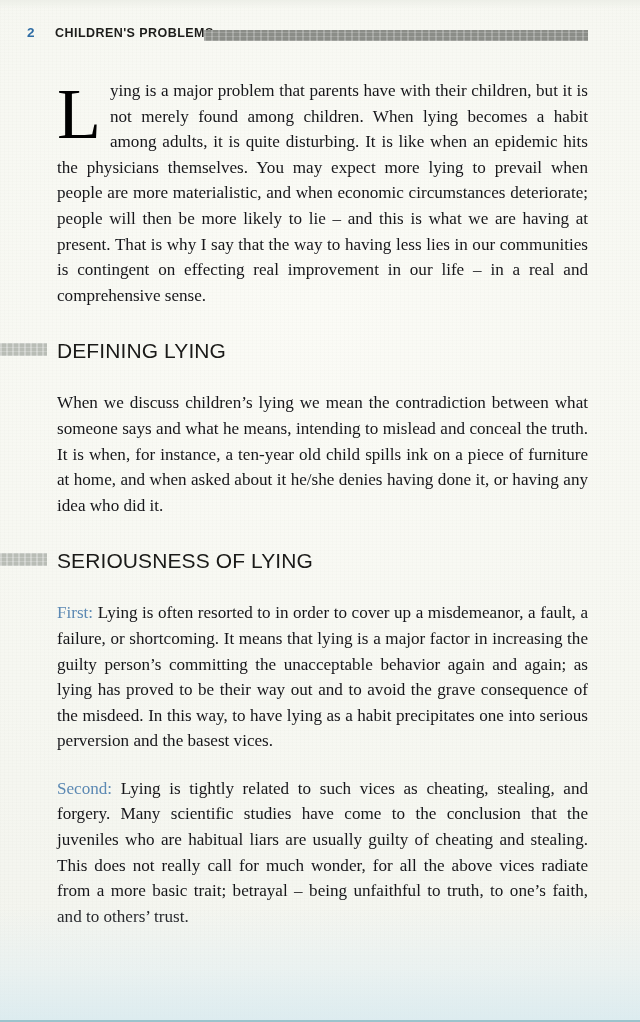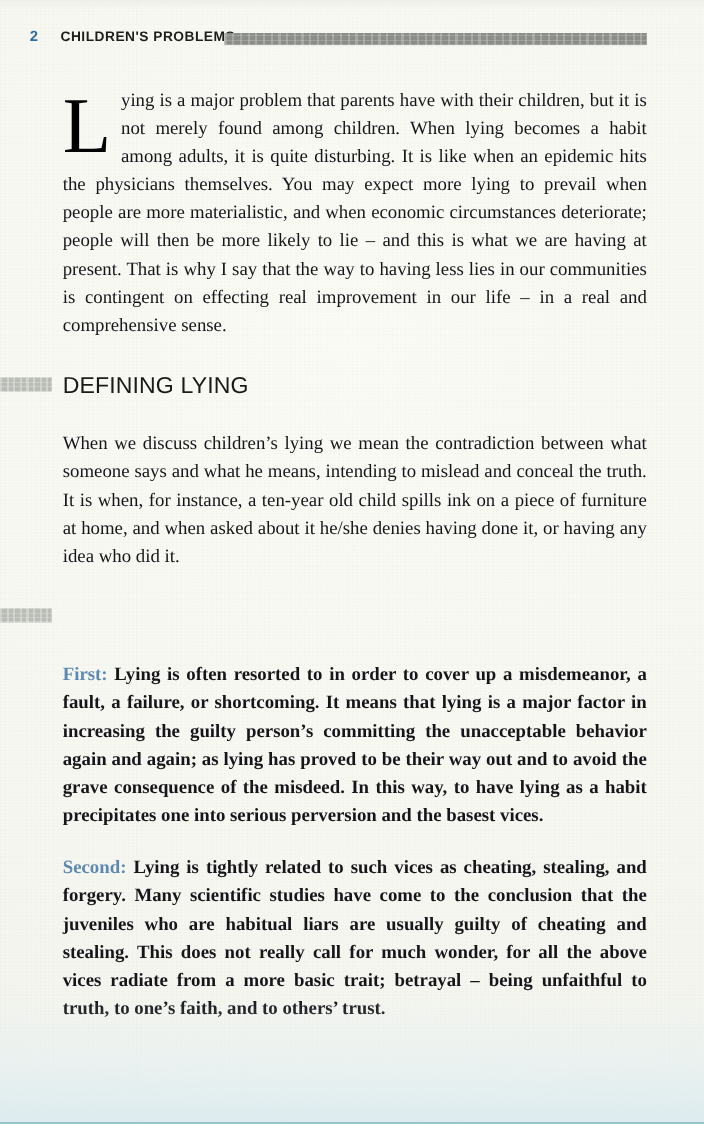--- a/index.html
+++ b/index.html
@@ -160,21 +160,21 @@
     line-height: 26px;
     white-space: nowrap;
     text-align: right;
   }
 
   .label {
     color: #5c89b3;
   }
 
   
-  .gap-lg { margin-top: 22px !important; font-weight: bold; }
+  .gap-lg { margin-top: 22px !important; }
 </style>
 </head>
 <body>
 
 <div class="page"></div>
 <div class="grain"></div>
 <div class="top-edge"></div>
 
 <div class="content">
 
@@ -190,20 +190,21 @@
 
     <div class="sec">
       <span class="sec-bar"></span>
       <span class="sec-title">DEFINING LYING</span>
     </div>
 
     <p class="body">When we discuss children’s lying we mean the contradiction between what someone says and what he means, intending to mislead and conceal the truth. It is when, for instance, a ten-year old child spills ink on a piece of furniture at home, and when asked about it he/she denies having done it, or having any idea who did it.</p>
 
     <div class="sec">
       <span class="sec-bar"></span>
+      <span class="sec-title">SERIOUSNESS OF LYING</span>
     </div>
 
 
     <p class="body gap-lg"><span class="label">First:</span><span> Lying is often resorted to in order to cover up a misdemeanor, a fault, a failure, or shortcoming. It means that lying is a major factor in increasing the guilty person’s committing the unacceptable behavior again and again; as lying has proved to be their way out and to avoid the grave consequence of the misdeed. In this way, to have lying as a habit precipitates one into serious perversion and the basest vices.</span></p>
 
     <p class="body gap-lg"><span class="label">Second:</span><span> Lying is tightly related to such vices as cheating, stealing, and forgery. Many scientific studies have come to the conclusion that the juveniles who are habitual liars are usually guilty of cheating and stealing. This does not really call for much wonder, for all the above vices radiate from a more basic trait; betrayal – being unfaithful to truth, to one’s faith, and to others’ trust.</span></p>
 
   </div>
 </div>
 

